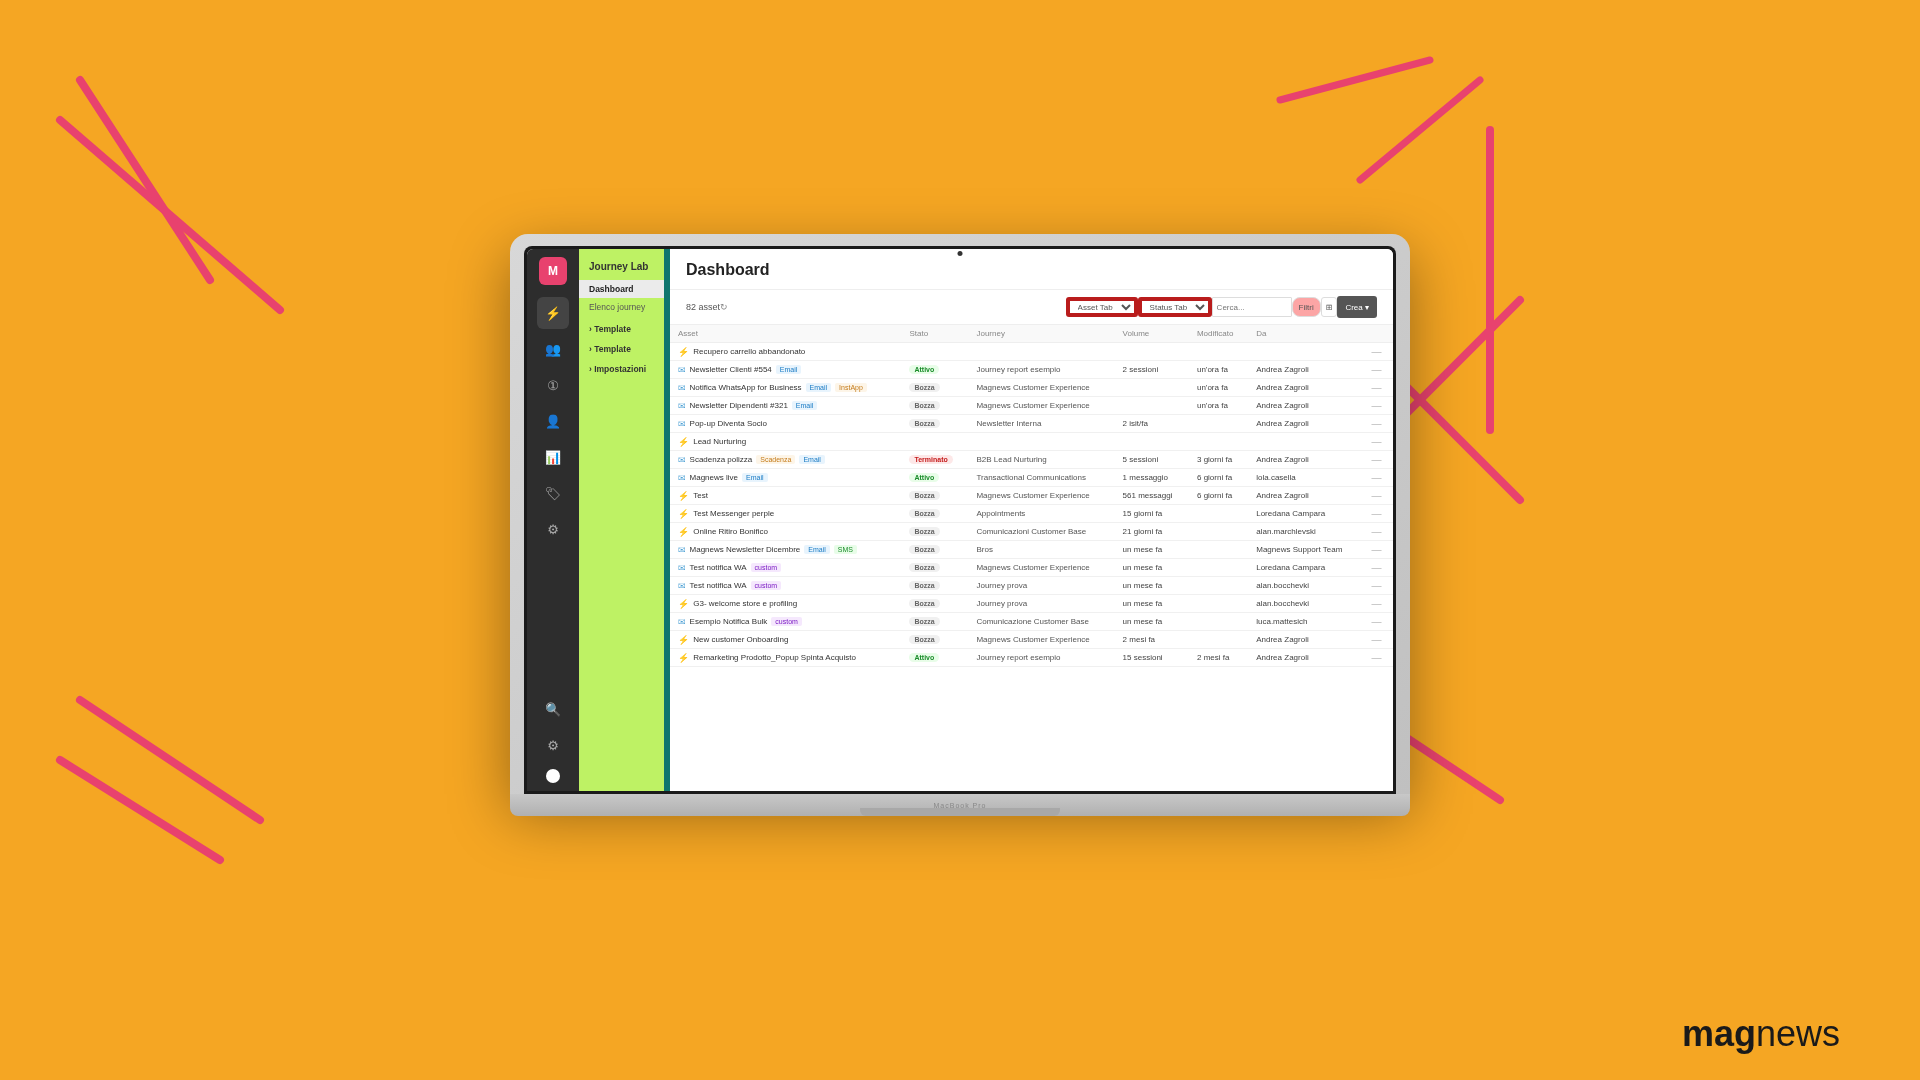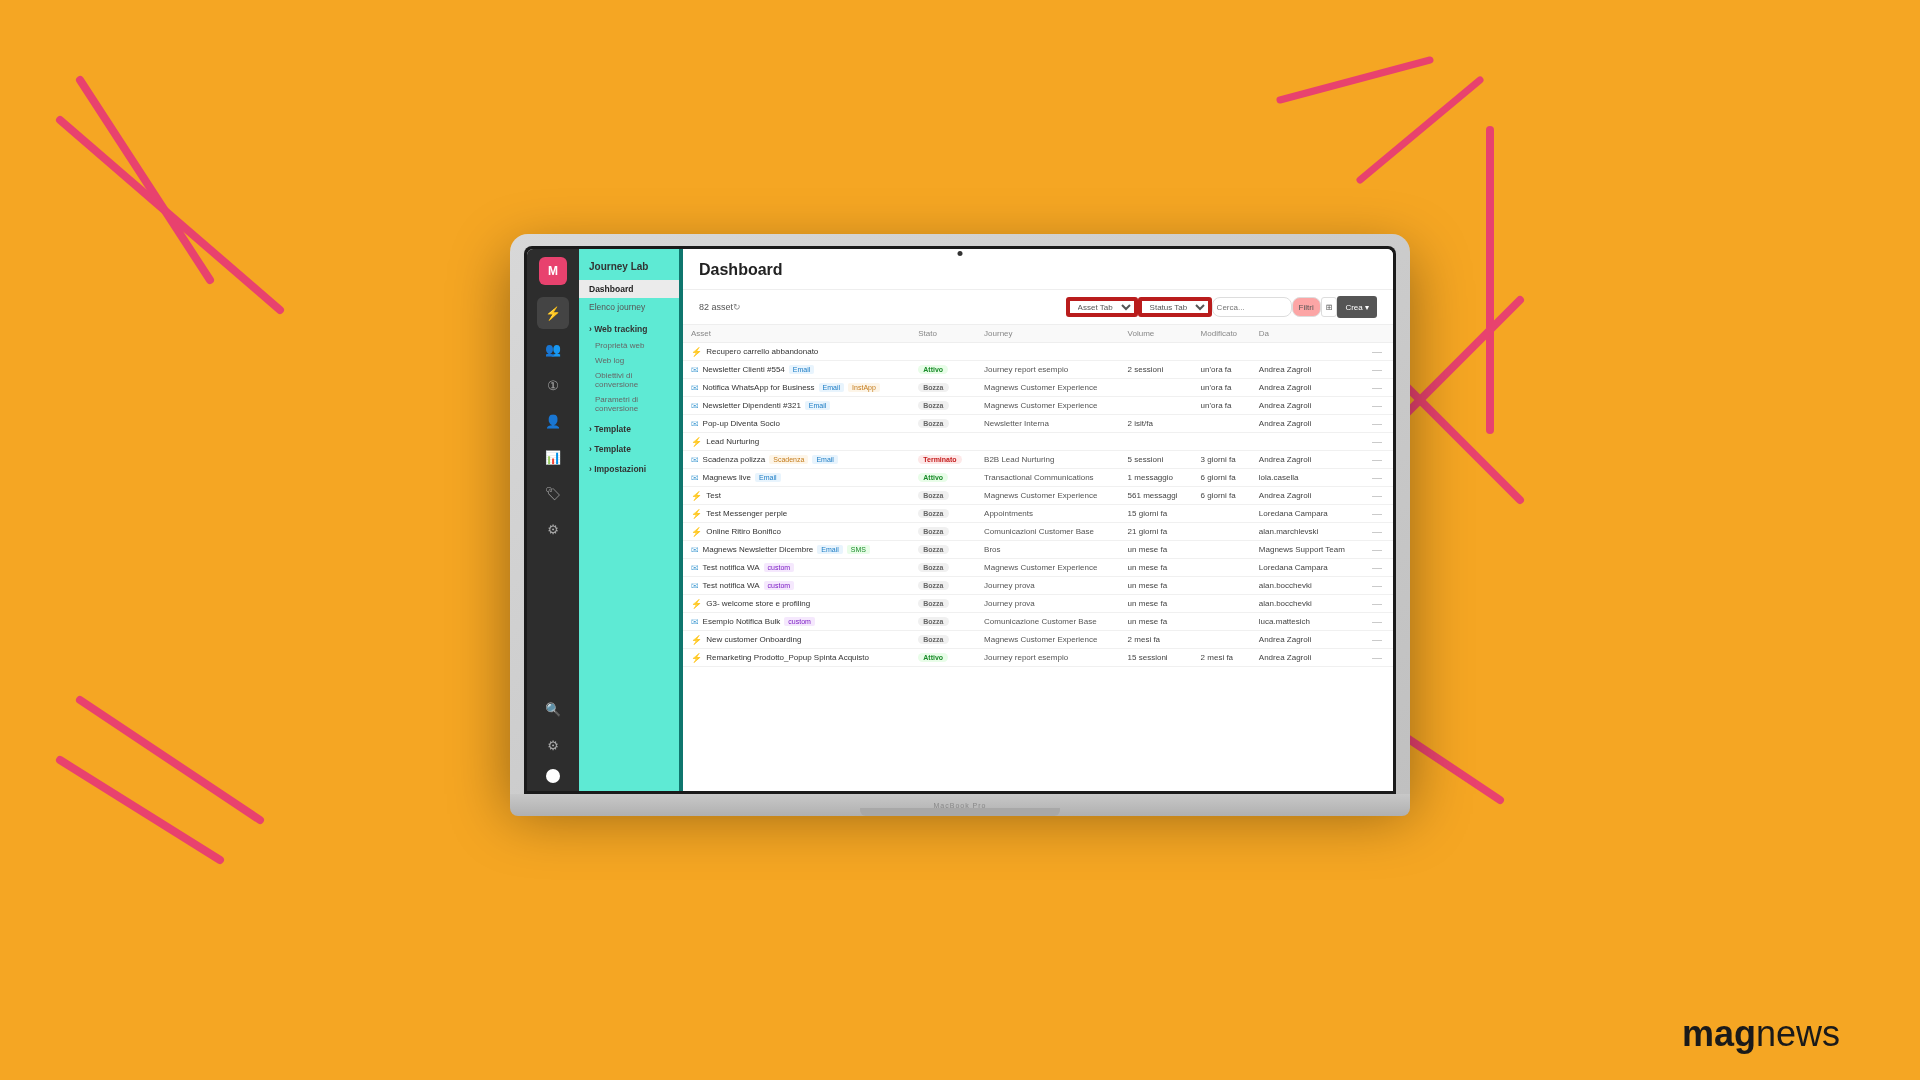--- a/index.html
+++ b/index.html
@@ -133,23 +133,23 @@
       background: #444;
       color: #fff;
     }
     .sidebar-icon.active {
       color: #fff;
     }
     .sidebar-spacer { flex: 1; }
 
     
     .nav-panel {
-      width: 104px;
-      background: #5eead4;
-      border-right: 4px solid #0f766e;
+      width: 91px;
+      background: #bef264;
+      border-right: 6px solid #0f766e;
       padding: 8px 0;
       flex-shrink: 0;
       font-size: 9px;
     }
 
     .nav-brand {
       padding: 4px 10px 8px;
       font-size: 10px;
       font-weight: 700;
       color: #333;
@@ -234,21 +234,21 @@
       border-radius: 3px;
       font-size: 8px;
       padding: 0 4px;
       color: #555;
       background: #fff;
     }
 
     .search-input {
       height: 20px;
       border: 1px solid #ddd;
-      border-radius: 8px;
+      border-radius: 1px;
       font-size: 8px;
       padding: 0 4px;
       width: 80px;
       color: #555;
     }
 
     .filter-btn {
       height: 20px;
       border: 1px solid #ddd;
       border-radius: 8px;
@@ -427,27 +427,20 @@
           <div class="sidebar-spacer"></div>
           <div class="sidebar-icon">🔍</div>
           <div class="sidebar-icon">⚙</div>
           <div class="sidebar-icon" style="width:14px;height:14px;background:#fff;border-radius:50%;margin-top:4px;"></div>
         </div>
 
         <div class="nav-panel">
           <div class="nav-brand">Journey Lab</div>
           <div class="nav-item active">Dashboard</div>
           <div class="nav-item">Elenco journey</div>
-          <div style="margin-top:4px;">
-            <div class="nav-section">› Web tracking</div>
-            <div class="nav-subsection">Proprietà web</div>
-            <div class="nav-subsection">Web log</div>
-            <div class="nav-subsection">Obiettivi di conversione</div>
-            <div class="nav-subsection">Parametri di conversione</div>
-          </div>
           <div style="margin-top:4px;">
             <div class="nav-section">› Template</div>
           </div>
           <div style="margin-top:2px;">
             <div class="nav-section">› Template</div>
           </div>
           <div style="margin-top:2px;">
             <div class="nav-section">› Impostazioni</div>
           </div>
         </div>

